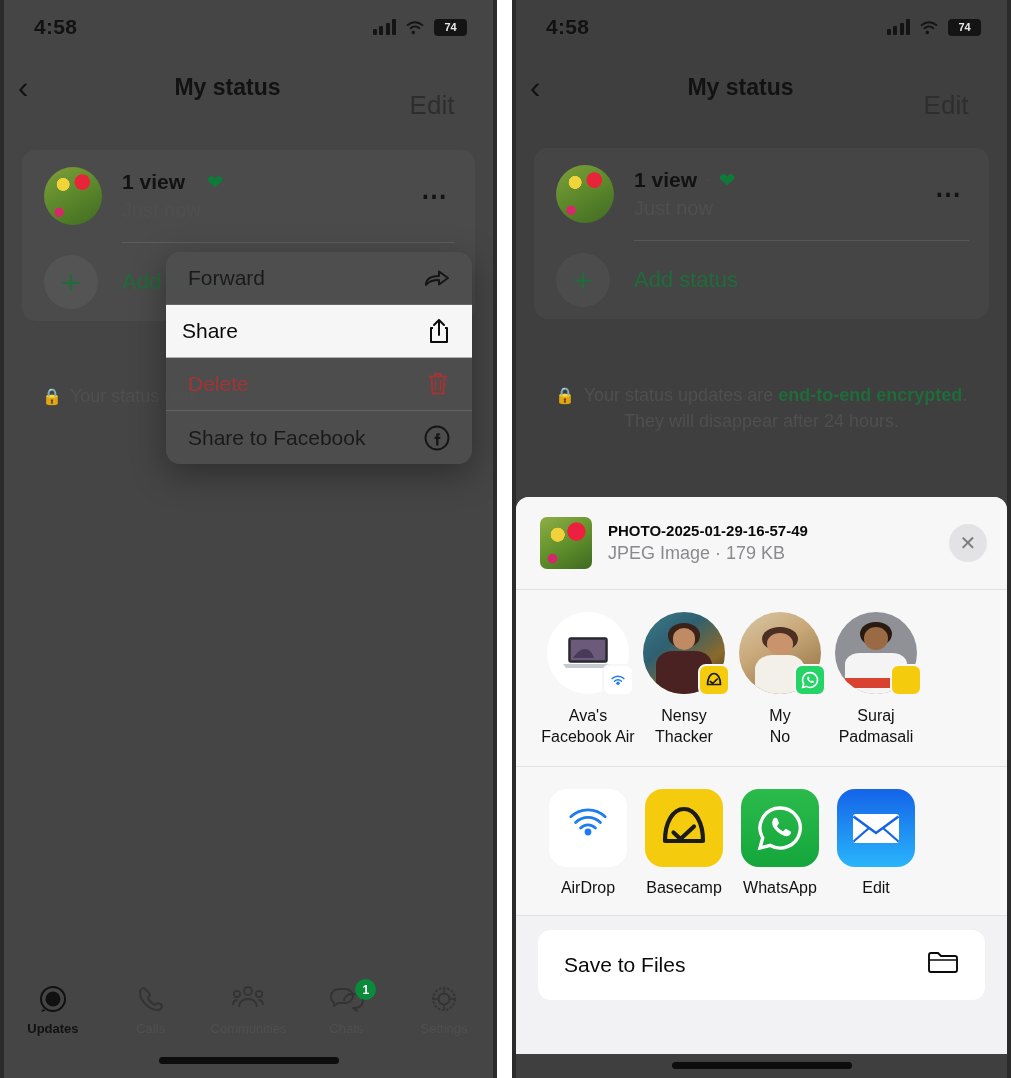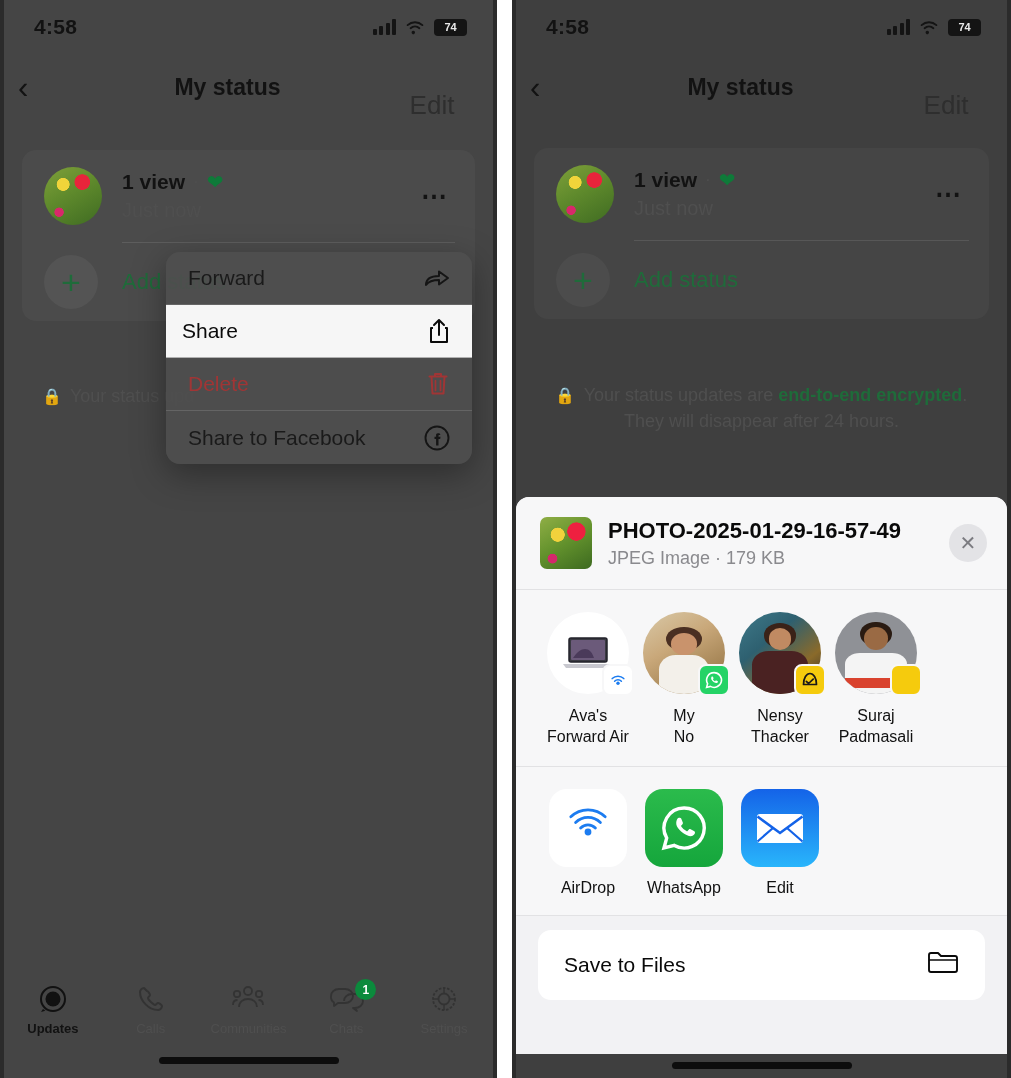--- a/index.html
+++ b/index.html
@@ -173,21 +173,21 @@
   }
   .sheet-thumb {
     width: 52px; height: 52px; border-radius: 7px; flex: none;
     background:
       radial-gradient(circle at 70% 28%, #ee2040 0 17%, transparent 18%),
       radial-gradient(circle at 34% 34%, #f2d23c 0 14%, transparent 15%),
       radial-gradient(circle at 24% 80%, #d4286b 0 8%, transparent 9%),
       linear-gradient(150deg, #8fae45 0%, #62912c 50%, #3d6a20 100%);
   }
   .sheet-info { margin-left: 16px; flex: 1; min-width: 0; }
-  .sheet-title { font-size: 22px; font-weight: 700; color: #0a0a0a; white-space: nowrap; }
+  .sheet-title { font-size: 15px; font-weight: 700; color: #0a0a0a; white-space: nowrap; }
   .sheet-sub { font-size: 18px; color: #8a8a8e; margin-top: 4px; }
   .close-btn {
     width: 38px; height: 38px; border-radius: 50%; flex: none;
     background: #e3e3e6; color: #7b7b80;
     display: flex; align-items: center; justify-content: center;
     font-size: 20px; font-weight: 500;
   }
 
   .contacts-row, .apps-row {
     display: flex; padding: 22px 0 18px 24px; 
@@ -492,61 +492,61 @@
             <div class="app-badge" style="background:#ffffff">
               <svg width="20" height="20" viewBox="0 0 20 20">
                   <circle cx="10" cy="13.2" r="1.7" fill="#1c7cf0"></circle>
                   <path d="M6.6 11.2a4.6 4.6 0 0 1 6.8 0" stroke="#1c7cf0" stroke-width="1.5" fill="none" stroke-linecap="round"></path>
                   <path d="M4.2 8.6a8.1 8.1 0 0 1 11.6 0" stroke="#1c7cf0" stroke-width="1.5" fill="none" stroke-linecap="round"></path>
                 </svg>
             </div>
           </div>
           <div class="contact-name">
             <span>Ava's</span><br>
-            <span>Forward Air</span>
+            <span>Facebook Air</span>
+          </div>
+        </div>
+
+        <div class="contact">
+          <div class="contact-av">
+            <div class="pic" style="background:linear-gradient(140deg,#3f7a8a 0%,#2e6070 35%,#8a6a2a 70%,#2b2b2b 100%);position:relative;overflow:hidden">
+              <div style="position:absolute;left:30%;top:14%;width:40%;height:30%;border-radius:50%;background:#3a2218"></div>
+              <div style="position:absolute;left:36%;top:20%;width:28%;height:26%;border-radius:50%;background:#c08a62"></div>
+              <div style="position:absolute;left:16%;top:48%;width:68%;height:56%;border-radius:30% 30% 0 0;background:#4a2222"></div>
+            </div>
+            <div class="app-badge" style="background:#f5cb0d">
+              <svg width="20" height="20" viewBox="0 0 20 20">
+                  <path d="M3.5 14.5C3.5 8 6.5 3.5 10 3.5s6.5 4.5 6.5 11z" fill="none" stroke="#1a1a1a" stroke-width="1.7" stroke-linejoin="round"></path>
+                  <path d="M6.3 11.4l2.3 2.1 4.6-4.3" fill="none" stroke="#1a1a1a" stroke-width="1.7" stroke-linecap="round" stroke-linejoin="round"></path>
+                </svg>
+            </div>
+          </div>
+          <div class="contact-name">
+            <span>Nensy</span><br>
+            <span>Thacker</span>
           </div>
         </div>
 
         <div class="contact">
           <div class="contact-av">
             <div class="pic" style="background:linear-gradient(150deg,#d9c9a8 0%,#c9a87a 40%,#8a6a3a 100%);position:relative;overflow:hidden">
               <div style="position:absolute;left:28%;top:18%;width:44%;height:30%;border-radius:50%;background:#4a2f22"></div>
               <div style="position:absolute;left:34%;top:26%;width:32%;height:26%;border-radius:50%;background:#c9936c"></div>
               <div style="position:absolute;left:20%;top:52%;width:60%;height:52%;border-radius:34% 34% 0 0;background:#f3f0ea"></div>
             </div>
             <div class="app-badge" style="background:#25d366">
               <svg width="20" height="20" viewBox="0 0 20 20">
                   <path d="M10 2.6a7.4 7.4 0 0 0-6.4 11.1L2.6 17.4l3.8-1a7.4 7.4 0 1 0 3.6-13.8z" fill="none" stroke="#fff" stroke-width="1.6"></path>
                   <path d="M7.4 7c.3-.6.6-.6.9-.6.2 0 .5 0 .7.5l.5 1.2c.1.3 0 .5-.2.7l-.3.3c-.1.2-.1.3 0 .5.4.7 1.1 1.3 1.8 1.6.2.1.3.1.5-.1l.4-.5c.2-.2.4-.2.6-.1l1.2.6c.3.2.4.3.4.6 0 .5-.5 1.3-1.5 1.3-1.6 0-4.2-2-5-3.6-.4-.8-.3-1.7 0-2.4z" fill="#fff"></path>
                 </svg>
             </div>
           </div>
           <div class="contact-name">
             <span>My</span><br>
             <span>No</span>
-          </div>
-        </div>
-
-        <div class="contact">
-          <div class="contact-av">
-            <div class="pic" style="background:linear-gradient(140deg,#3f7a8a 0%,#2e6070 35%,#8a6a2a 70%,#2b2b2b 100%);position:relative;overflow:hidden">
-              <div style="position:absolute;left:30%;top:14%;width:40%;height:30%;border-radius:50%;background:#3a2218"></div>
-              <div style="position:absolute;left:36%;top:20%;width:28%;height:26%;border-radius:50%;background:#c08a62"></div>
-              <div style="position:absolute;left:16%;top:48%;width:68%;height:56%;border-radius:30% 30% 0 0;background:#4a2222"></div>
-            </div>
-            <div class="app-badge" style="background:#f5cb0d">
-              <svg width="20" height="20" viewBox="0 0 20 20">
-                  <path d="M3.5 14.5C3.5 8 6.5 3.5 10 3.5s6.5 4.5 6.5 11z" fill="none" stroke="#1a1a1a" stroke-width="1.7" stroke-linejoin="round"></path>
-                  <path d="M6.3 11.4l2.3 2.1 4.6-4.3" fill="none" stroke="#1a1a1a" stroke-width="1.7" stroke-linecap="round" stroke-linejoin="round"></path>
-                </svg>
-            </div>
-          </div>
-          <div class="contact-name">
-            <span>Nensy</span><br>
-            <span>Thacker</span>
           </div>
         </div>
 
         <div class="contact">
           <div class="contact-av">
             <div class="pic" style="background:#8f9196;position:relative;overflow:hidden">
               <div style="position:absolute;left:31%;top:12%;width:38%;height:30%;border-radius:50%;background:#2a1b12"></div>
               <div style="position:absolute;left:35%;top:18%;width:30%;height:28%;border-radius:50%;background:#9a6a44"></div>
               <div style="position:absolute;left:12%;top:50%;width:76%;height:56%;border-radius:24% 24% 0 0;background:#f4f4f4"></div>
               <div style="position:absolute;left:12%;top:80%;width:76%;height:13%;background:#d9422e"></div>
@@ -570,20 +570,29 @@
             <svg width="52" height="52" viewBox="0 0 52 52">
                 <circle cx="26" cy="30" r="3.4" fill="#1c7cf0"></circle>
                 <path d="M18.6 26a10.4 10.4 0 0 1 14.8 0" stroke="#1c7cf0" stroke-width="2.8" fill="none" stroke-linecap="round"></path>
                 <path d="M13.6 20.4a17.6 17.6 0 0 1 24.8 0" stroke="#1c7cf0" stroke-width="2.8" fill="none" stroke-linecap="round"></path>
                 <path d="M8.8 14.8a24.6 24.6 0 0 1 34.4 0" stroke="#1c7cf0" stroke-width="2.8" fill="none" stroke-linecap="round"></path>
               </svg>
           </div>
           <div class="app-name">AirDrop</div>
         </div>
 
+        <div class="app-item">
+          <div class="app-ico" style="background:#f5cb0d">
+            <svg width="56" height="56" viewBox="0 0 56 56">
+                <path d="M9 41C9 22 17 9 28 9s19 13 19 32z" fill="none" stroke="#1b1b1b" stroke-width="4.2" stroke-linejoin="round"></path>
+                <path d="M17.5 32.5l7 6.5 13.5-12.5" fill="none" stroke="#1b1b1b" stroke-width="4.2" stroke-linecap="round" stroke-linejoin="round"></path>
+              </svg>
+          </div>
+          <div class="app-name">Basecamp</div>
+        </div>
 
         <div class="app-item">
           <div class="app-ico" style="background:linear-gradient(180deg,#2bbb4c 0%,#15a63c 100%)">
             <svg width="54" height="54" viewBox="0 0 54 54">
                 <path d="M27 7a20 20 0 0 0-17.3 30L7 47l10.4-2.6A20 20 0 1 0 27 7z" fill="none" stroke="#fff" stroke-width="3.4"></path>
                 <path d="M20 18.5c.8-1.7 1.7-1.7 2.5-1.7.6 0 1.4 0 2 1.4l1.3 3.3c.3.8 0 1.4-.5 1.9l-.9.9c-.3.5-.3.9 0 1.4a14 14 0 0 0 5 4.4c.5.3.9.3 1.4-.3l1.1-1.3c.5-.6 1.1-.6 1.7-.3l3.3 1.7c.8.5 1.1.8 1.1 1.7 0 1.4-1.4 3.6-4.2 3.6-4.4 0-11.6-5.5-13.9-10-1-2.2-.8-4.7.1-6.7z" fill="#fff"></path>
               </svg>
           </div>
           <div class="app-name">WhatsApp</div>
         </div>

